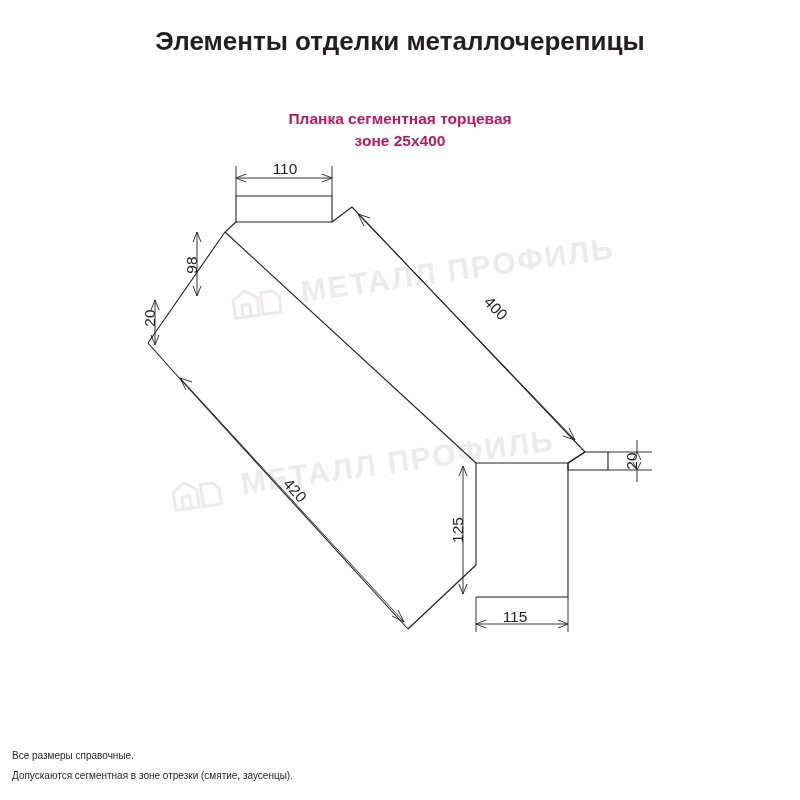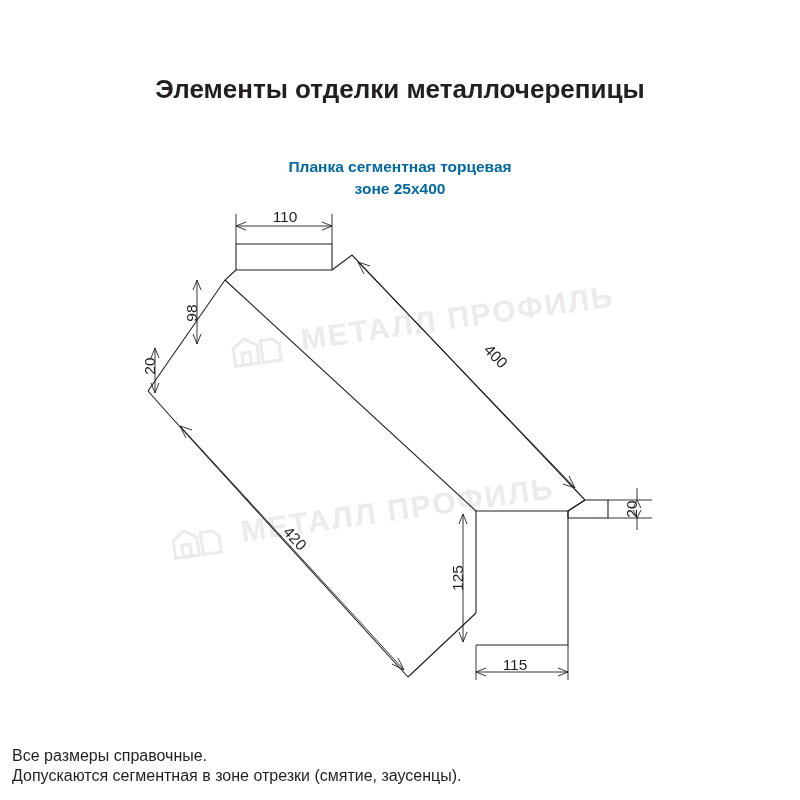--- a/index.html
+++ b/index.html
@@ -11,21 +11,20 @@
     width: 800px;
     height: 800px;
     font-family: "Liberation Sans", sans-serif;
     color: #231f20;
     position: relative;
     overflow: hidden;
   }
   .page {
     position: absolute;
     inset: 0;
-    margin-top: 48px;
   }
   .title {
     position: absolute;
     top: 26px;
     left: 0;
     width: 800px;
     text-align: center;
     font-size: 26px;
     font-weight: bold;
     letter-spacing: 0px;
@@ -33,34 +32,34 @@
   }
   .subtitle {
     position: absolute;
     top: 108px;
     left: 0;
     width: 800px;
     text-align: center;
     font-size: 15.5px;
     font-weight: bold;
     line-height: 22px;
-    color: #0369a1;
+    color: #be185d;
   }
   .drawing {
     position: absolute;
     top: 0;
     left: 0;
     width: 800px;
     height: 800px;
   }
   .footnotes {
     position: absolute;
     left: 12px;
     bottom: 14px;
-    font-size: 16px;
+    font-size: 10px;
     line-height: 20px;
     color: #231f20;
   }
   .footnotes div { white-space: nowrap; }
   .wm {
     position: absolute;
     pointer-events: none;
     user-select: none;
     opacity: 1;
   }

